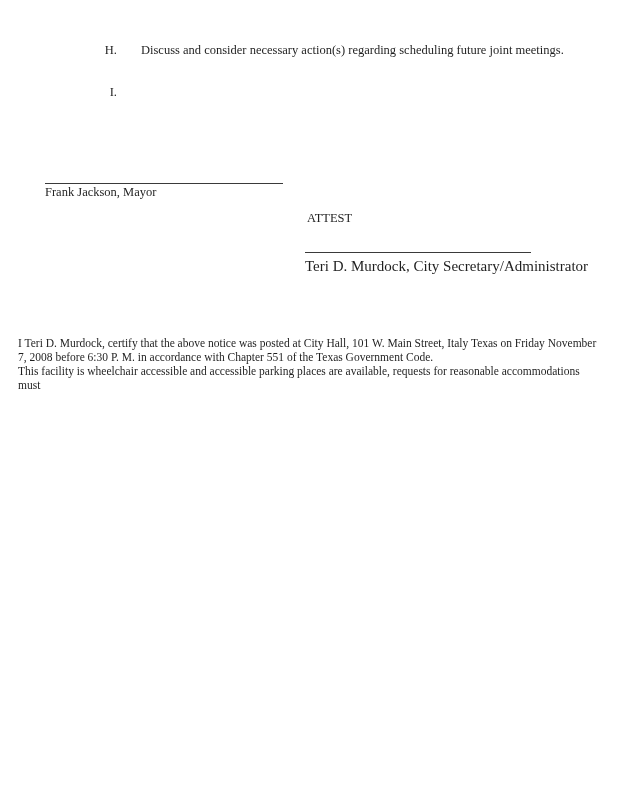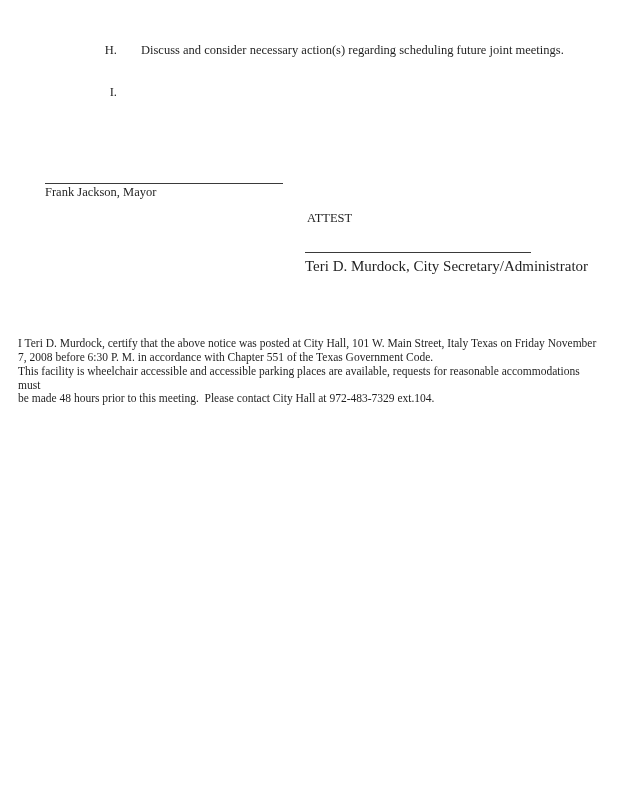--- a/index.html
+++ b/index.html
@@ -122,16 +122,15 @@
   <div class="secretary-name">Teri D. Murdock, City Secretary/Administrator</div>
 
 
   <div class="cert-para cert-p1">
     <span class="line">I Teri D. Murdock, certify that the above notice was posted at City Hall, 101 W. Main Street, Italy Texas on Friday November</span>
     <span class="line">7, 2008 before 6:30 P. M. in accordance with Chapter 551 of the Texas Government Code.</span>
   </div>
 
   <div class="cert-para cert-p2">
     <span class="line">This facility is wheelchair accessible and accessible parking places are available, requests for reasonable accommodations must</span>
-    <span class="line">be made 48 hours prior to this meeting.  Please contact City Hall at 972-483-7329 ext.104.</span>
   </div>
 
 </div>
 
 </body></html>

